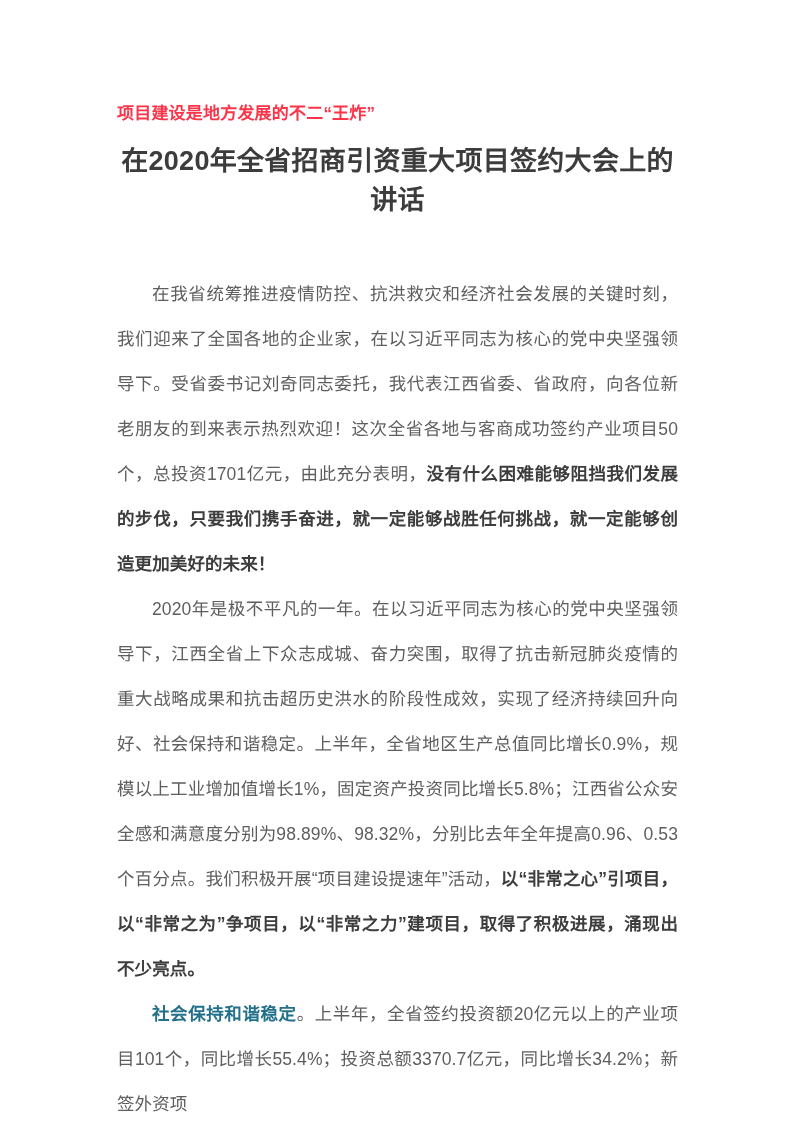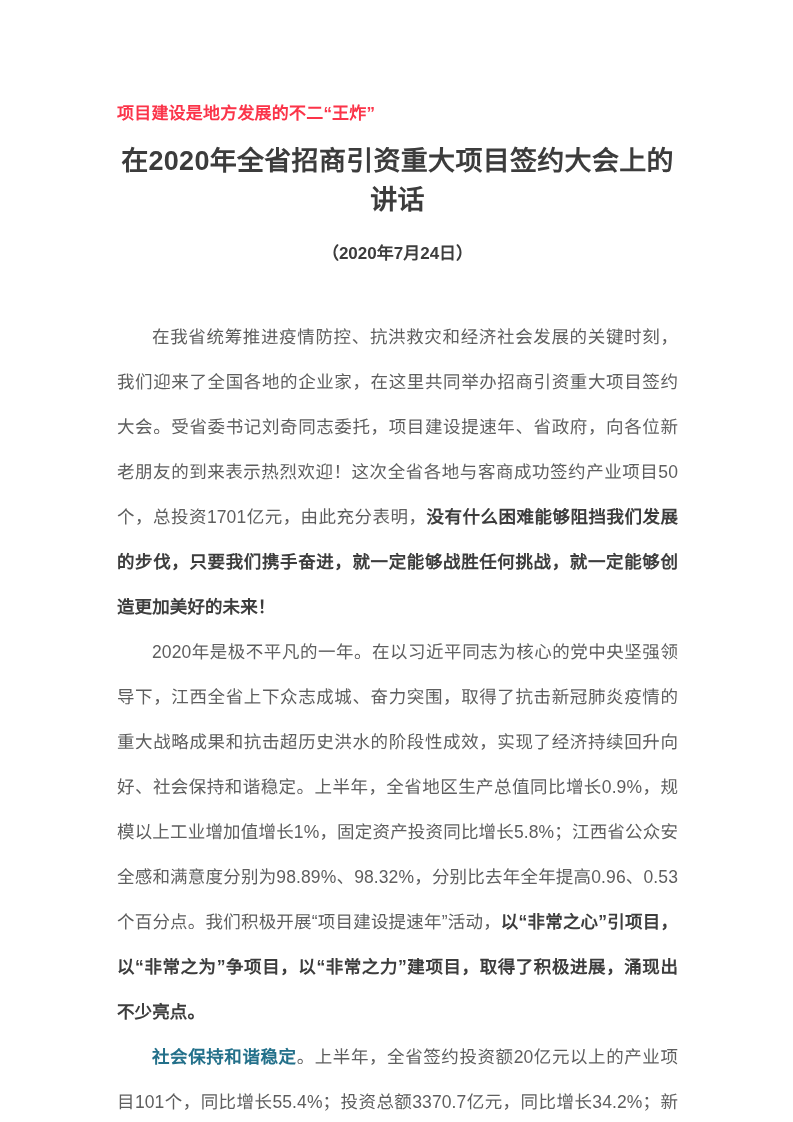--- a/index.html
+++ b/index.html
@@ -90,22 +90,21 @@
 </head>
 <body>
 
 <div class="page">
   <div class="content">
 
     <div class="kicker">项目建设是地方发展的不二“王炸”</div>
 
     <h1 class="doc-title">在2020年全省招商引资重大项目签约大会上的讲话</h1>
 
-    <div class="doc-date">（2020年7月24日）</div>
 
     <div class="body-block">
-      <p class="para"><span>在我省统筹推进疫情防控、抗洪救灾和经济社会发展的关键时刻，我们迎来了全国各地的企业家，在这里共同举办招商引资重大项目签约大会。受省委书记刘奇同志委托，项目建设提速年、省政府，向各位新老朋友的到来表示热烈欢迎！这次全省各地与客商成功签约产业项目50个，总投资1701亿元，由此充分表明，</span><span class="b">没有什么困难能够阻挡我们发展的步伐，只要我们携手奋进，就一定能够战胜任何挑战，就一定能够创造更加美好的未来！</span></p>
+      <p class="para"><span>在我省统筹推进疫情防控、抗洪救灾和经济社会发展的关键时刻，我们迎来了全国各地的企业家，在以习近平同志为核心的党中央坚强领导下。受省委书记刘奇同志委托，我代表江西省委、省政府，向各位新老朋友的到来表示热烈欢迎！这次全省各地与客商成功签约产业项目50个，总投资1701亿元，由此充分表明，</span><span class="b">没有什么困难能够阻挡我们发展的步伐，只要我们携手奋进，就一定能够战胜任何挑战，就一定能够创造更加美好的未来！</span></p>
       <p class="para"><span>2020年是极不平凡的一年。在以习近平同志为核心的党中央坚强领导下，江西全省上下众志成城、奋力突围，取得了抗击新冠肺炎疫情的重大战略成果和抗击超历史洪水的阶段性成效，实现了经济持续回升向好、社会保持和谐稳定。上半年，全省地区生产总值同比增长0.9%，规模以上工业增加值增长1%，固定资产投资同比增长5.8%；江西省公众安全感和满意度分别为98.89%、98.32%，分别比去年全年提高0.96、0.53个百分点。我们积极开展“项目建设提速年”活动，</span><span class="b">以“非常之心”引项目，以“非常之为”争项目，以“非常之力”建项目，取得了积极进展，涌现出不少亮点。</span></p>
       <p class="para"><span class="teal">社会保持和谐稳定</span><span>。上半年，全省签约投资额20亿元以上的产业项目101个，同比增长55.4%；投资总额3370.7亿元，同比增长34.2%；新签外资项</span></p>
     </div>
 
   </div>
 </div>
 
 </body></html>

